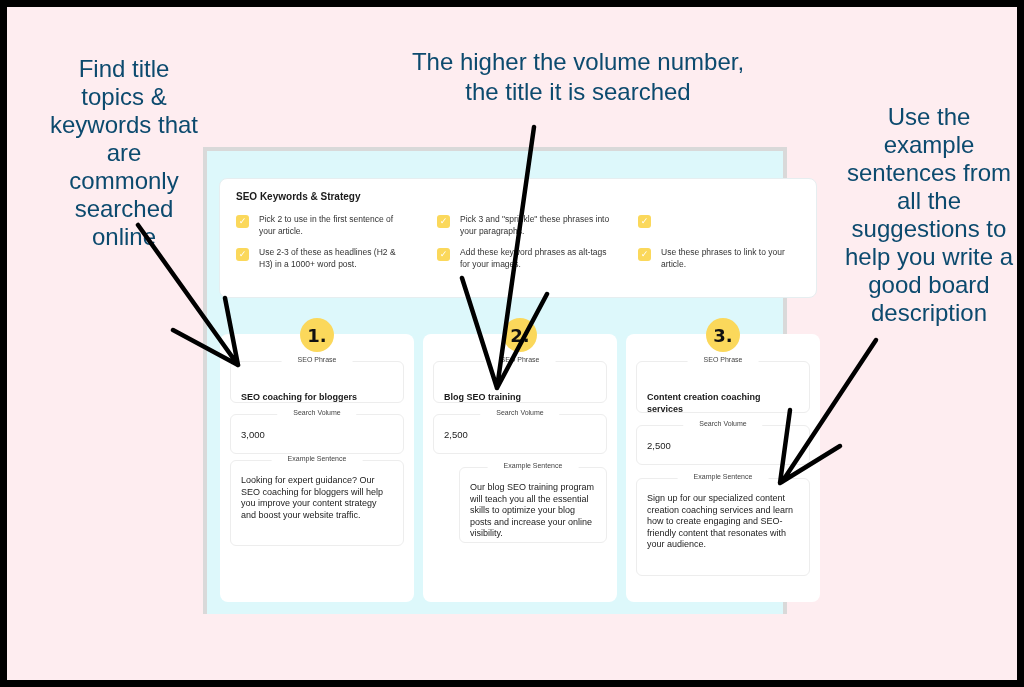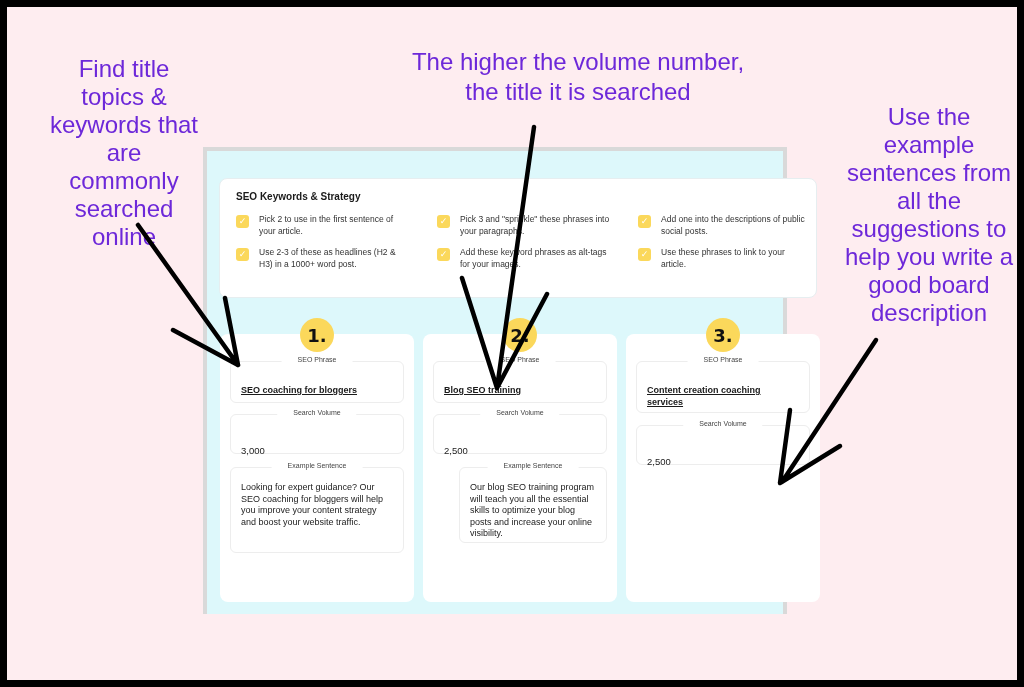--- a/index.html
+++ b/index.html
@@ -11,21 +11,21 @@
     }
     .canvas {
       position: absolute;
       left: 7px; top: 7px;
       width: 1010px; height: 673px;
       background: #feedf0;
     }
     .annotation {
       position: absolute;
       font-family: "Liberation Sans", sans-serif;
-      color: #6d28d9;
+      color: #0c4a6e;
       text-align: center;
       line-height: 28px;
       font-size: 24px;
     }
     .ann-left { left: 42px; top: 48px; width: 150px; }
     .ann-top { left: 376px; top: 40px; width: 390px; font-size: 24px; line-height: 30px; }
     .ann-right { left: 837px; top: 96px; width: 170px; }
 
     .frame {
       position: absolute;
@@ -116,27 +116,26 @@
       padding: 0 16px;
       font-size: 7px;
       color: #444;
       white-space: nowrap;
     }
     .phrase {
       font-size: 9px;
       font-weight: bold;
       color: #1a1a1a;
       line-height: 11.5px;
-      margin-top: 15px;
-      text-decoration: underline;
+      margin-top: 22px;
     }
     .volume {
       font-size: 9.5px;
       color: #222;
-      margin-top: 22px;
+      margin-top: 6px;
     }
     .sentence {
       font-size: 9px;
       line-height: 11.5px;
       color: #222;
       margin-top: 6px;
     }
     .arrows {
       position: absolute;
       left: 0; top: 0;
@@ -165,21 +164,20 @@
           <div class="tip">
             <span class="check">✓</span>
             <span class="tip-text">Pick 2 to use in the first sentence of your article.</span>
           </div>
           <div class="tip">
             <span class="check">✓</span>
             <span class="tip-text">Pick 3 and "sprinkle" these phrases into your paragraphs.</span>
           </div>
           <div class="tip">
             <span class="check">✓</span>
-            <span class="tip-text">Add one into the descriptions of public social posts.</span>
           </div>
           <div class="tip">
             <span class="check">✓</span>
             <span class="tip-text">Use 2-3 of these as headlines (H2 &amp; H3) in a 1000+ word post.</span>
           </div>
           <div class="tip">
             <span class="check">✓</span>
             <span class="tip-text">Add these keyword phrases as alt-tags for your images.</span>
           </div>
           <div class="tip">
@@ -192,21 +190,21 @@
       <div class="card card-1">
         <div class="badge">1.</div>
         <div class="field" style="top:27px;height:42px;">
           <span class="field-label">SEO Phrase</span>
           <div class="phrase">SEO coaching for bloggers</div>
         </div>
         <div class="field" style="top:80px;height:40px;">
           <span class="field-label">Search Volume</span>
           <div class="volume">3,000</div>
         </div>
-        <div class="field" style="top:133px;height:86px;">
+        <div class="field" style="top:126px;height:86px;">
           <span class="field-label">Example Sentence</span>
           <div class="sentence">Looking for expert guidance? Our SEO coaching for bloggers will help you improve your content strategy and boost your website traffic.</div>
         </div>
       </div>
 
       <div class="card card-2">
         <div class="badge">2.</div>
         <div class="field" style="top:27px;height:42px;">
           <span class="field-label">SEO Phrase</span>
           <div class="phrase">Blog SEO training</div>
@@ -224,20 +222,24 @@
       <div class="card card-3">
         <div class="badge">3.</div>
         <div class="field" style="top:27px;height:52px;">
           <span class="field-label">SEO Phrase</span>
           <div class="phrase">Content creation coaching services</div>
         </div>
         <div class="field" style="top:91px;height:40px;">
           <span class="field-label">Search Volume</span>
           <div class="volume">2,500</div>
         </div>
+        <div class="field" style="top:144px;height:98px;">
+          <span class="field-label">Example Sentence</span>
+          <div class="sentence">Sign up for our specialized content creation coaching services and learn how to create engaging and SEO-friendly content that resonates with your audience.</div>
+        </div>
       </div>
 
     </div>
   </div>
 </div>
 
 <svg class="arrows" viewBox="0 0 1024 687">
   <g stroke="#000" stroke-width="4.5" stroke-linecap="round" fill="none">
 
     <path d="M138 225 L238 365 M173 330 L238 365 M225 298 L238 365"></path>

